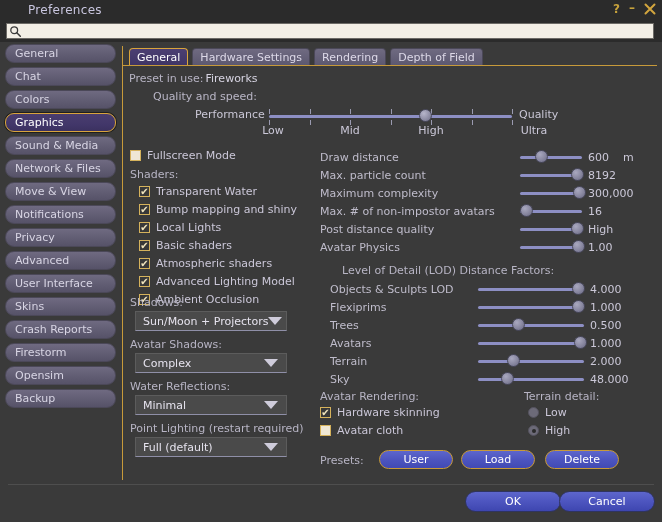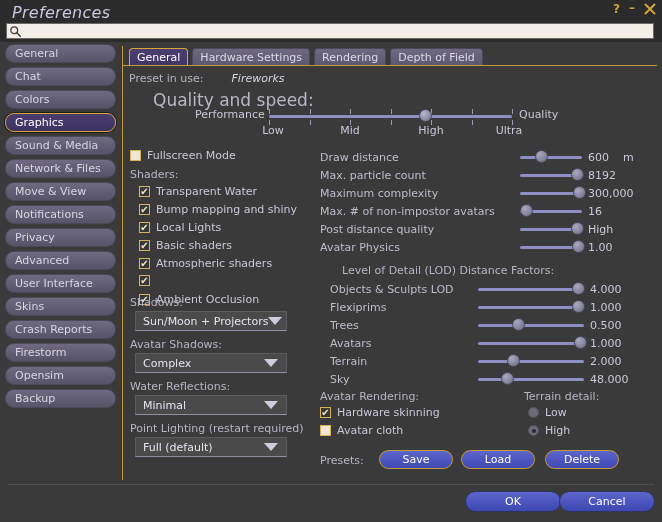--- a/index.html
+++ b/index.html
@@ -21,25 +21,24 @@
     background: #3a3a3a;
     box-sizing: border-box;
   }
   
   .titlebar {
     position: absolute; left: 0; top: 0;
     width: 662px; height: 20px;
     background: #2b2b2b;
   }
   .title-text {
-    position: absolute; left: 12px; top: 3px;
-    font-size: 16px;
+    position: absolute; left: 28px; top: 3px;
+    font-size: 12px;
     color: #c9c6df;
     letter-spacing: .3px;
-    font-style: italic;
   }
   .win-btns {
     position: absolute; right: 6px; top: 2px;
     display: flex; align-items: center; gap: 9px;
   }
   .win-btn {
     color: #c8a33c;
     font-size: 13px;
     line-height: 14px;
     font-weight: bold;
@@ -138,25 +137,25 @@
     border: 1px solid #d9a43c;
     border-bottom: none;
     color: #ffffff;
   }
 
   .preset-row {
     position: absolute; left: 6px; top: 26px;
     font-size: 11px;
     color: #b7b4c4;
   }
-  .preset-row .val { color: #d7d4e2; margin-left: 28px; font-style: italic; }
+  .preset-row .val { color: #d7d4e2; margin-left: 2px; }
 
   .qs-label {
     position: absolute; left: 30px; top: 44px;
-    font-size: 17px; color: #b9b6c6;
+    font-size: 11px; color: #b9b6c6;
   }
   .perf-label {
     position: absolute; left: 72px; top: 62px;
     font-size: 11px; color: #cac7d6;
   }
   .qual-label {
     position: absolute; left: 396px; top: 62px;
     font-size: 11px; color: #cac7d6;
   }
   .qslider {
@@ -442,21 +441,21 @@
         <div class="qtick " style="left: 203px;"></div>
         <div class="qtick bot" style="left: 203px;"></div>
         <div class="qtick " style="left: 243px;"></div>
         <div class="qtick bot" style="left: 243px;"></div>
         <div class="qthumb" style="left: 155.52px;"></div>
       </div>
     <div id="qscalelabels">
         <div class="qscale-lbl" style="left: 150px;">Low</div>
         <div class="qscale-lbl" style="left: 227px;">Mid</div>
         <div class="qscale-lbl" style="left: 308px;">High</div>
-        <div class="qscale-lbl" style="left: 386px;">Ultra</div>
+        <div class="qscale-lbl" style="left: 411px;">Ultra</div>
       </div>
 
     <div class="cbrow" style="left:7px; top:103px;">
       <span class="cb unchecked"></span>
       <span class="cblbl">Fullscreen Mode</span>
     </div>
 
     <div class="grouplabel" style="left:7px; top:122px;">Shaders:</div>
     <div id="shaderlist">
         <div class="cbrow" style="left: 16px; top: 139px;">
@@ -486,20 +485,21 @@
         <div class="cbrow" style="left: 16px; top: 211px;">
           <span class="cb">
             <span class="mark">✔</span>
           </span>
           <span class="cblbl">Atmospheric shaders</span>
         </div>
         <div class="cbrow" style="left: 16px; top: 229px;">
           <span class="cb">
             <span class="mark">✔</span>
           </span>
+          <span class="cblbl">Advanced Lighting Model</span>
         </div>
         <div class="cbrow" style="left: 16px; top: 247px;">
           <span class="cb">
             <span class="mark">✔</span>
           </span>
           <span class="cblbl">Ambient Occlusion</span>
         </div>
       </div>
 
     <div id="dropdownlist">
@@ -628,21 +628,21 @@
         <div class="cbrow" style="left: 405px; top: 378px;">
           <span class="radio">
             <span class="dot"></span>
           </span>
           <span class="cblbl">High</span>
         </div>
       </div>
 
     <div class="grouplabel" style="left:197px; top:408px;">Presets:</div>
     <div id="presetbtns">
-        <div class="pbtn" style="left: 256px; top: 404px; width: 74px;">Save</div>
+        <div class="pbtn" style="left: 256px; top: 404px; width: 74px;">User</div>
         <div class="pbtn" style="left: 338px; top: 404px; width: 74px;">Load</div>
         <div class="pbtn" style="left: 422px; top: 404px; width: 74px;">Delete</div>
       </div>
   </div>
 
   <div class="sep" style="left:8px; top:484px; width:646px;"></div>
   <div id="dlgbtns">
       <div class="dlg-btn" style="left: 465px; top: 491px;">OK</div>
       <div class="dlg-btn" style="left: 559px; top: 491px;">Cancel</div>
     </div>

